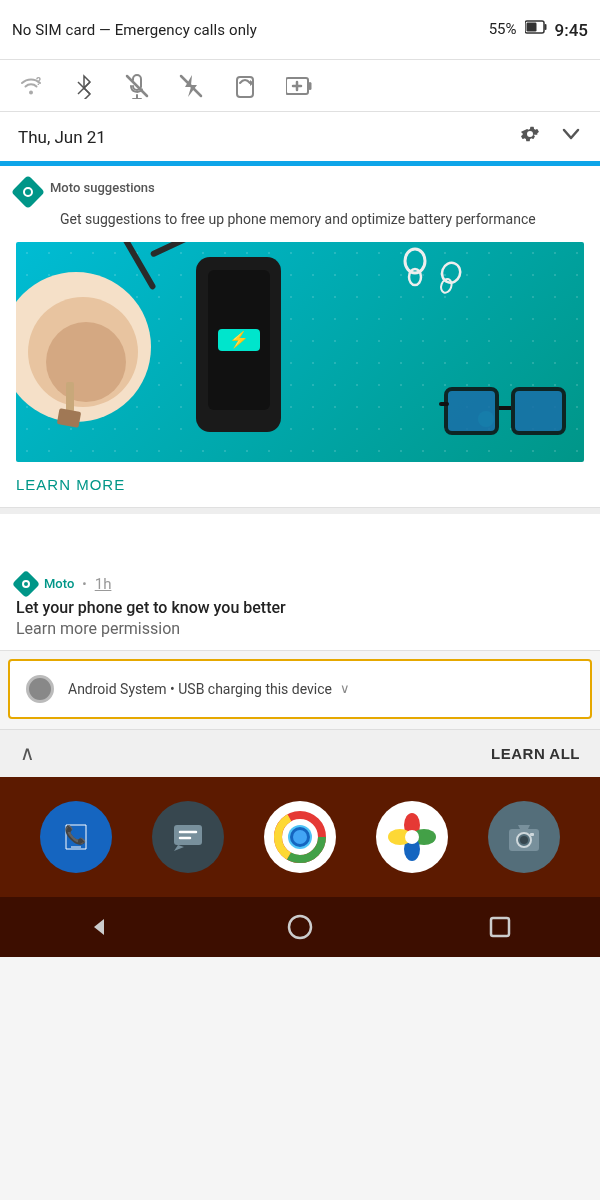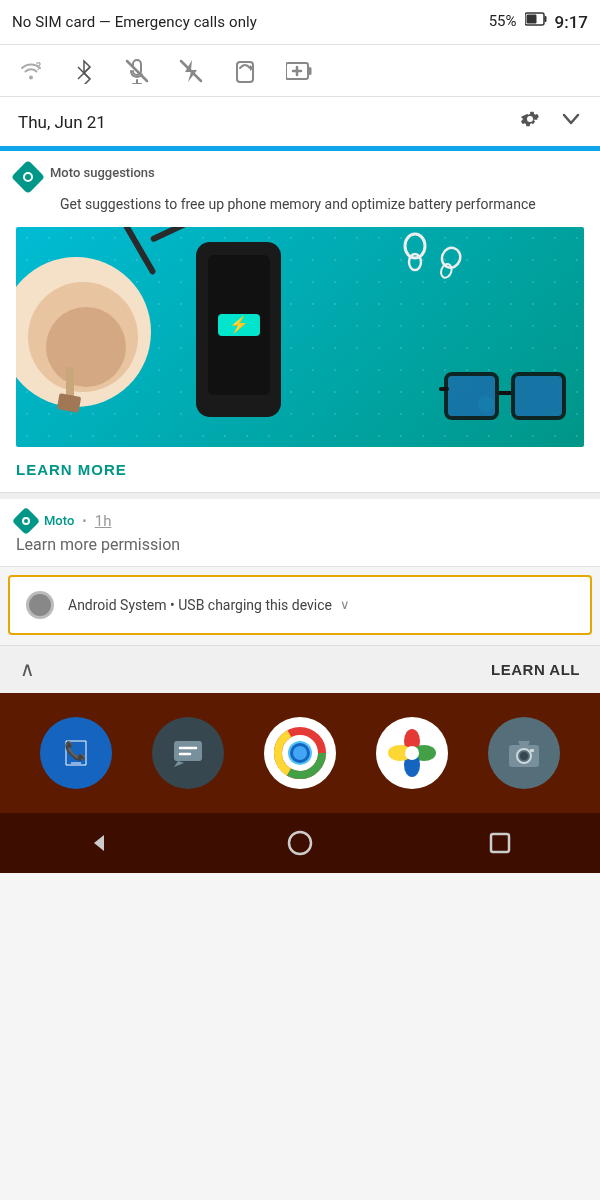--- a/index.html
+++ b/index.html
@@ -8,21 +8,21 @@
       height: 1200px;
       font-family: 'Roboto', Arial, sans-serif;
       background: #f5f5f5;
       overflow: hidden;
       position: relative;
     }
 
     
     #status-bar {
       background: #fff;
-      height: 45px;
+      height: 60px;
       display: flex;
       align-items: center;
       justify-content: space-between;
       padding: 0 12px;
       border-bottom: 1px solid #e0e0e0;
     }
     .status-left {
       font-size: 15px;
       color: #222;
       font-weight: 400;
@@ -142,41 +142,42 @@
       width: 100%; height: 100%;
       background-image: radial-gradient(circle, rgba(255,255,255,0.15) 1px, transparent 1px);
       background-size: 22px 22px;
     }
 
     .learn-more-btn {
       display: block;
       background: #fff;
       color: #009688;
       font-size: 15px;
-      font-weight: 700;
+      font-weight: 400;
       letter-spacing: 1px;
       padding: 14px 16px;
       border: none;
       text-align: left;
       width: 100%;
       cursor: pointer;
       border-bottom: 1px solid #e0e0e0;
     }
 
     
     #moto-notif2 {
       background: #fff;
       padding: 12px 16px;
       border-bottom: 1px solid #e0e0e0;
     }
     .notif2-header {
       display: flex;
       align-items: center;
       gap: 8px;
       margin-bottom: 4px;
+      margin-top: 48px;
     }
     .notif2-app {
       font-size: 13px;
       color: #009688;
       font-weight: 500;
     }
     .notif2-dot {
       color: #999; font-size: 13px;
     }
     .notif2-time {
@@ -290,21 +291,21 @@
 
 <div id="status-bar">
   <span class="status-left">No SIM card — Emergency calls only</span>
   <div class="status-right">
     <span class="battery-pct">55%</span>
     <svg width="22" height="14" viewBox="0 0 22 14">
       <rect x="0" y="1" width="19" height="12" rx="2" fill="none" stroke="#333" stroke-width="1.5"></rect>
       <rect x="19.5" y="4" width="2" height="6" rx="1" fill="#333"></rect>
       <rect x="1.5" y="2.5" width="10" height="9" rx="1.2" fill="#333"></rect>
     </svg>
-    <span class="time">9:17</span>
+    <span class="time">9:45</span>
   </div>
 </div>
 
 <div id="icon-row">
 
   <span class="status-icon">
     <svg width="26" height="26" viewBox="0 0 26 26" fill="#aaa">
       <path d="M13 17.5a2 2 0 1 1 0 4 2 2 0 0 1 0-4z"></path>
       <path d="M7.5 13.5a8 8 0 0 1 11 0" stroke="#aaa" stroke-width="2" fill="none" stroke-linecap="round"></path>
       <path d="M4 10a13 13 0 0 1 18 0" stroke="#aaa" stroke-width="2" fill="none" stroke-linecap="round"></path>
@@ -439,20 +440,21 @@
 
   <div id="moto-notif2">
     <div class="notif2-header">
       <div class="moto-diamond" style="width:20px;height:20px;">
         <div class="moto-diamond-inner" style="width:8px;height:8px;border-width:2px;"></div>
       </div>
       <span class="notif2-app">Moto</span>
       <span class="notif2-dot">•</span>
       <span class="notif2-time">1h</span>
     </div>
+    <div class="notif2-title">Let your phone get to know you better</div>
     <div class="notif2-sub">Learn more permission</div>
   </div>
 
   <div id="android-notif">
     <div class="android-circle"></div>
     <span class="android-notif-text">
       <span>Android System • USB charging this device</span>
       <span class="android-chevron">∨</span>
     </span>
   </div>

